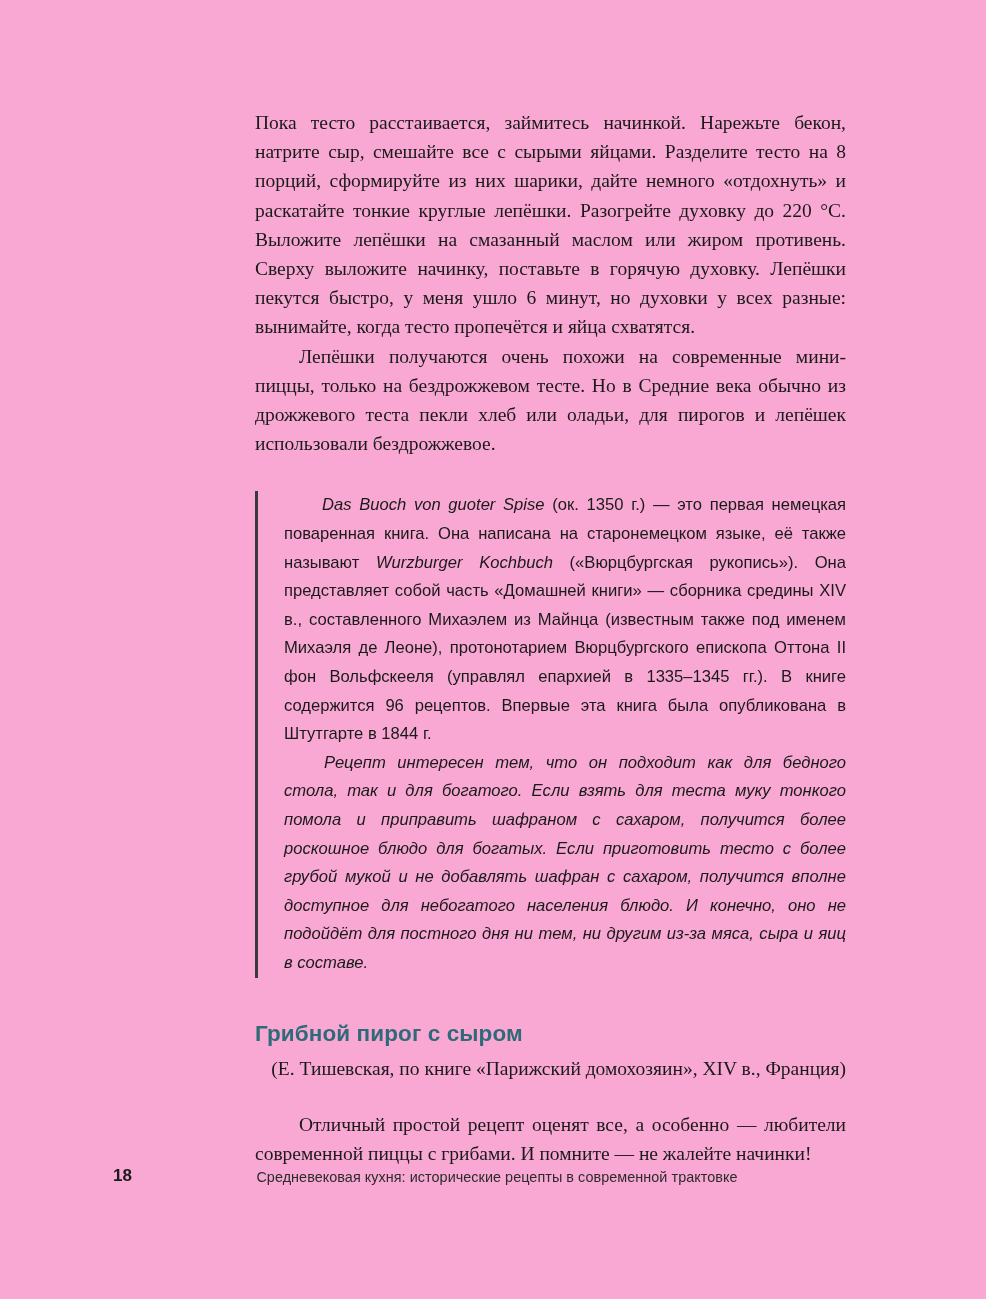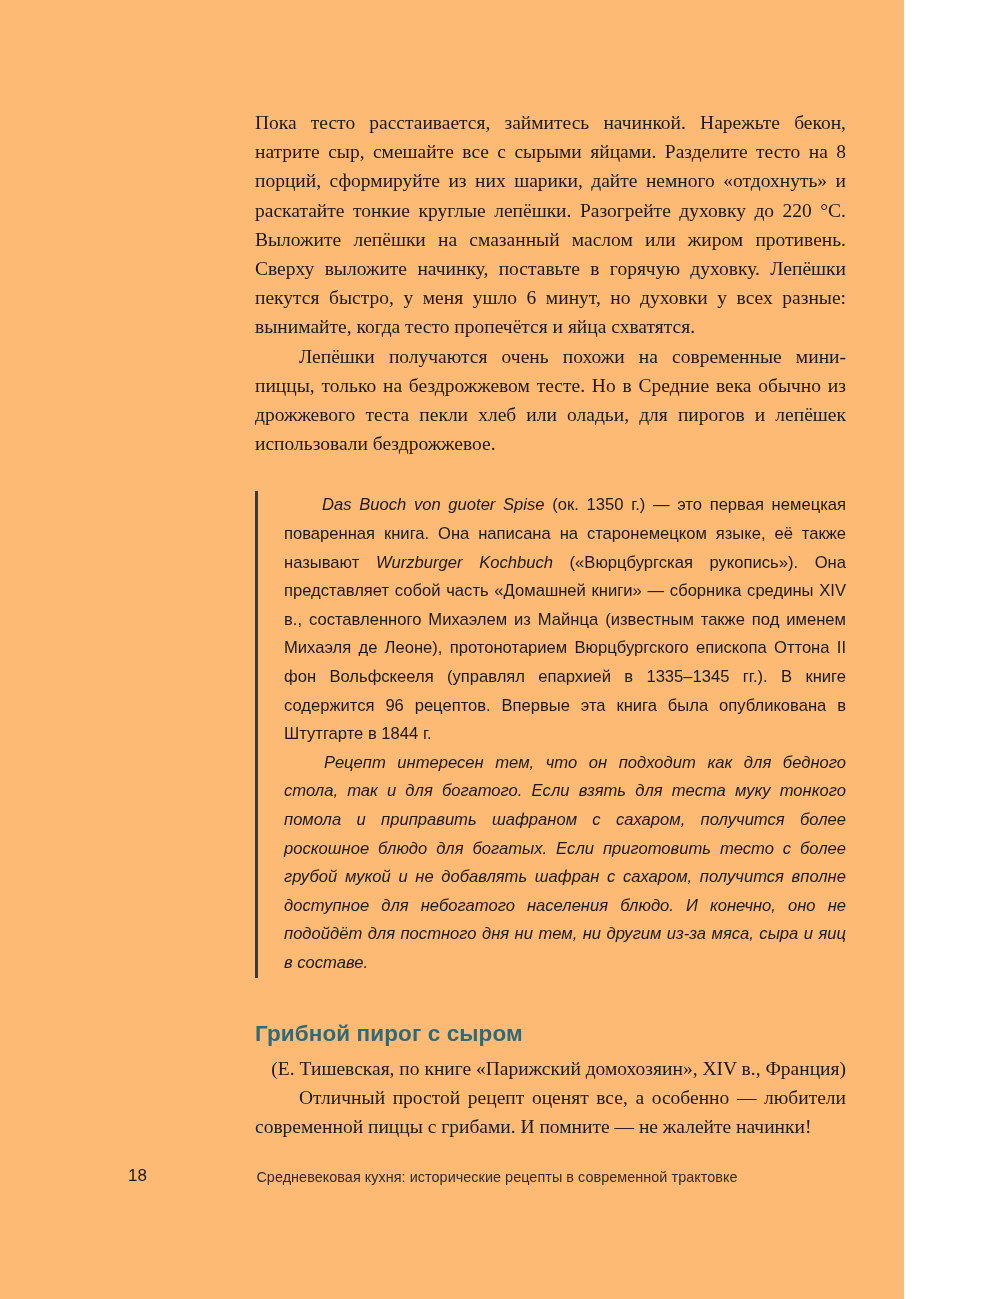--- a/index.html
+++ b/index.html
@@ -2,23 +2,23 @@
 <html lang="ru"><head>
 <meta charset="utf-8">
 <style>
   html, body {
     margin: 0;
     padding: 0;
     background: #ffffff;
   }
   .page {
     position: relative;
-    width: 904px;
+    width: 986px;
     height: 1299px;
-    background: #fdba74;
+    background: #f9a8d4;
     overflow: hidden;
   }
   .content {
     position: absolute;
     left: 255px;
     top: 108px;
     width: 591px;
   }
   p.body-par {
     font-family: "Liberation Serif", serif;
@@ -68,35 +68,37 @@
   p.recipe-source {
     font-family: "Liberation Serif", serif;
     font-size: 19.5px;
     line-height: 29.2px;
     color: #1a1a1a;
     margin: 7px 0 0 0;
     text-align: right;
     text-indent: 0;
   }
   p.after-source {
+    margin-top: 27px;
   }
   .footer {
     position: absolute;
     left: 0;
     top: 1166px;
     width: 986px;
     height: 24px;
   }
   .footer .page-num {
     position: absolute;
-    left: 128px;
+    left: 113px;
     top: 0;
     font-family: "Liberation Sans", sans-serif;
     font-size: 17px;
     color: #1a1a1a;
+    font-weight: bold;
   }
   .footer .running-title {
     position: absolute;
     left: 4px;
     top: 3px;
     width: 986px;
     text-align: center;
     font-family: "Liberation Sans", sans-serif;
     font-size: 14.4px;
     color: #2b2b2b;

